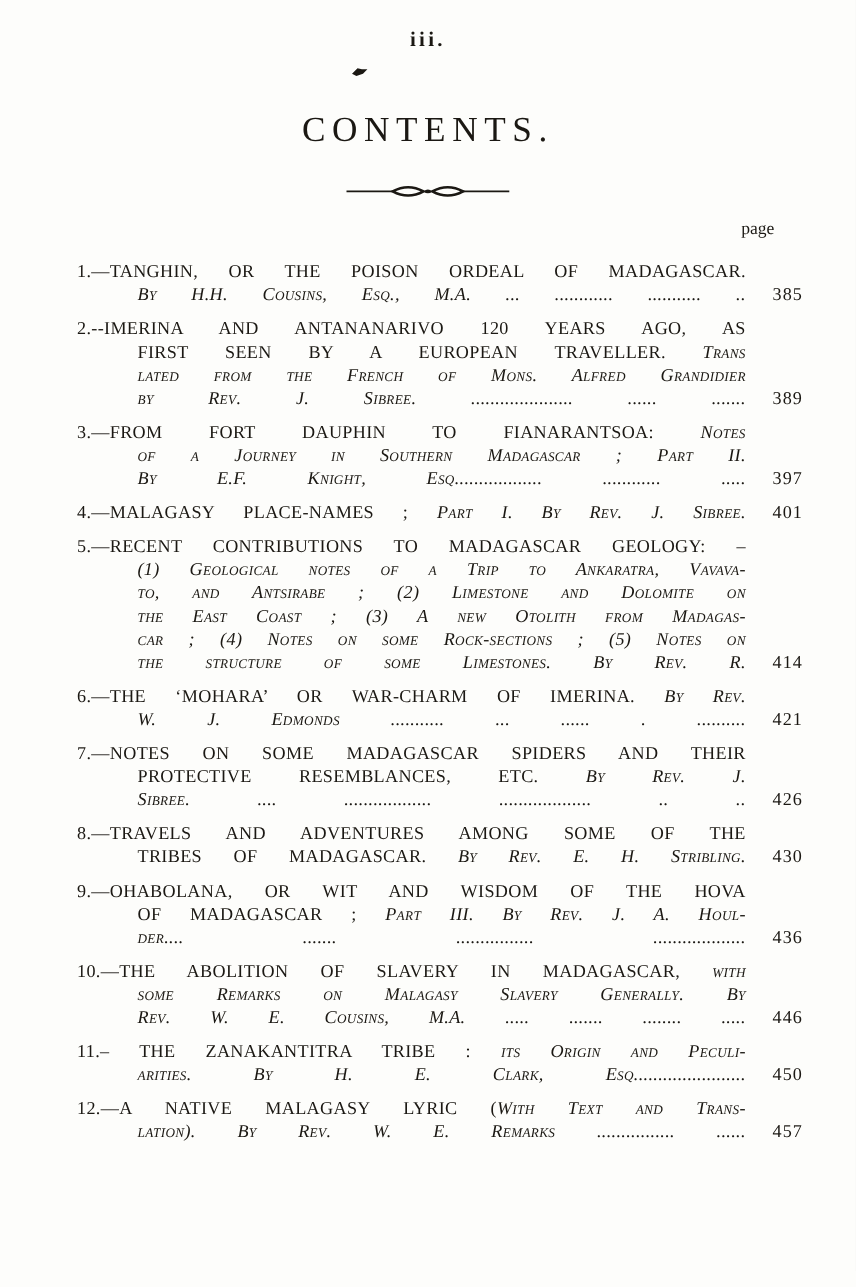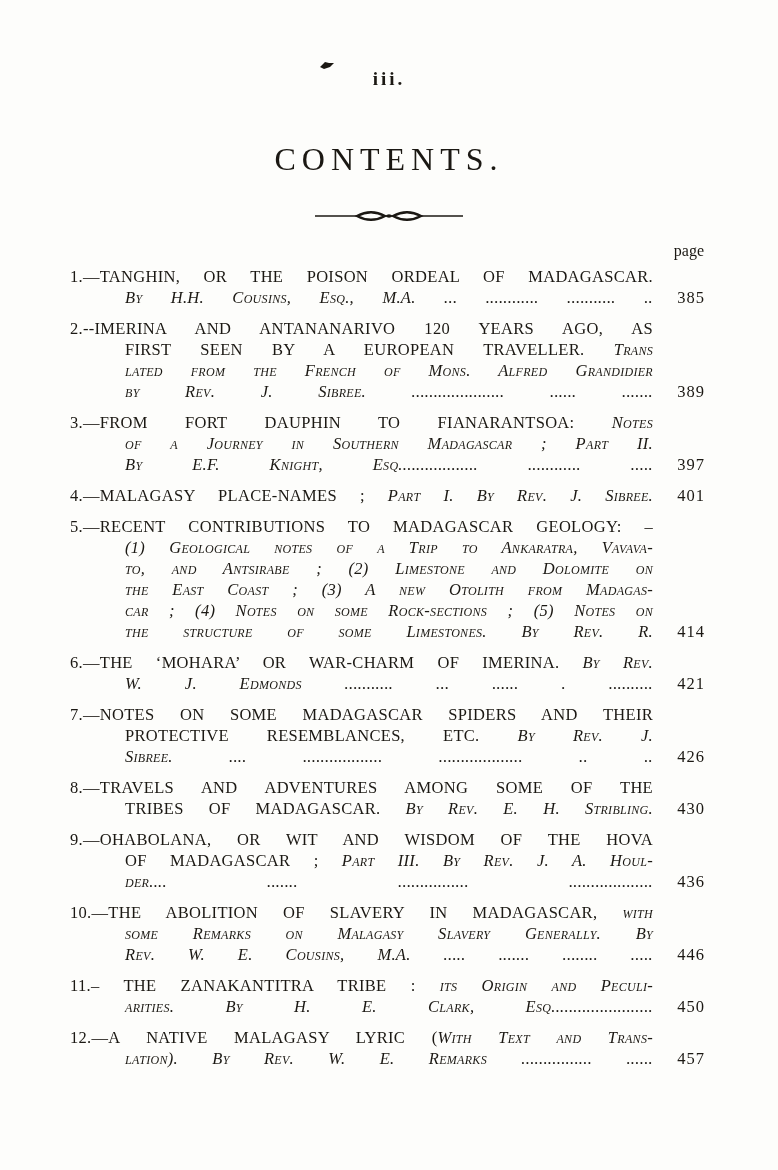--- a/index.html
+++ b/index.html
@@ -8,21 +8,21 @@
     position: relative;
     width: 778px;
     height: 1170px;
     margin: 0 auto;
     background: #fdfdfb;
     color: #1b1813;
     font-family: "Liberation Serif", "DejaVu Serif", serif;
     overflow: hidden;
   }
   .folio-row {
-    margin-top: 68px;
+    margin-top: 26px;
     height: 24px;
     text-align: center;
     font-size: 19px;
     letter-spacing: 3px;
     font-weight: bold;
   }
   .ink-smudge {
     position: absolute;
     left: 318px;
     top: 60px;
@@ -45,23 +45,23 @@
   }
   .page-label-row {
     margin-top: 16px;
     height: 22px;
     line-height: 22px;
     text-align: right;
     padding-right: 74px;
     font-size: 16px;
   }
   .toc {
-    margin-top: 4px;
+    margin-top: 16px;
     padding-left: 70px;
-    padding-right: 73px;
+    padding-right: 48px;
   }
   .entry {
     display: flex;
     align-items: flex-end;
     margin-top: 10px;
   }
   .entry:first-child { margin-top: 0; }
   .entry-lines { flex: 1; min-width: 0; }
   .line {
     font-size: 16.5px;

